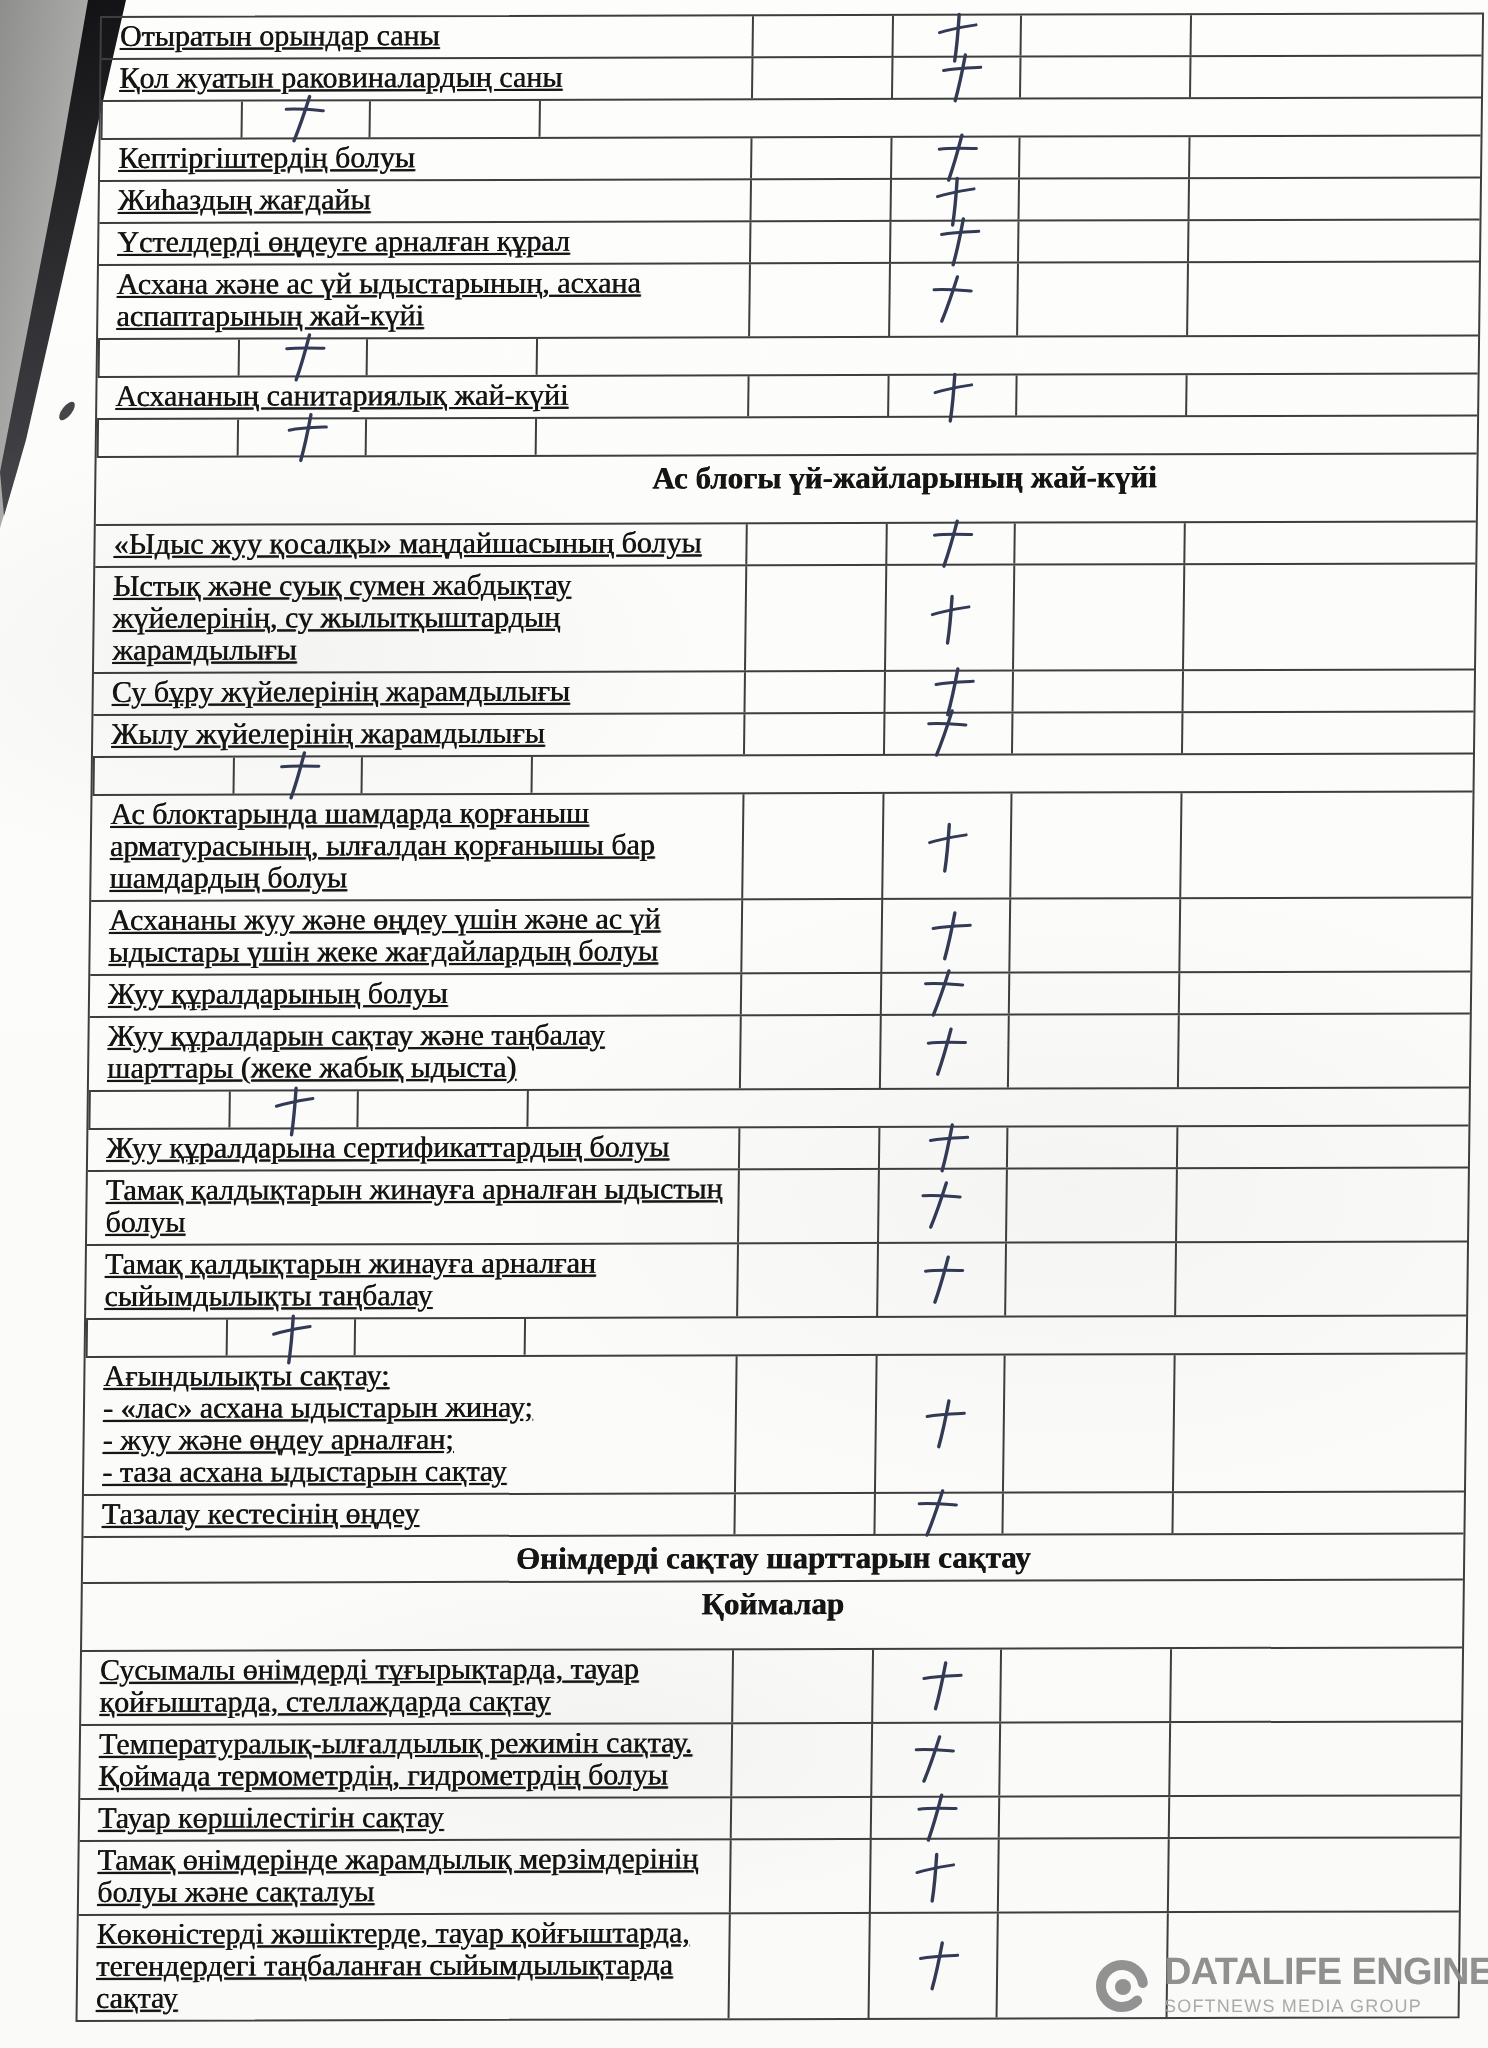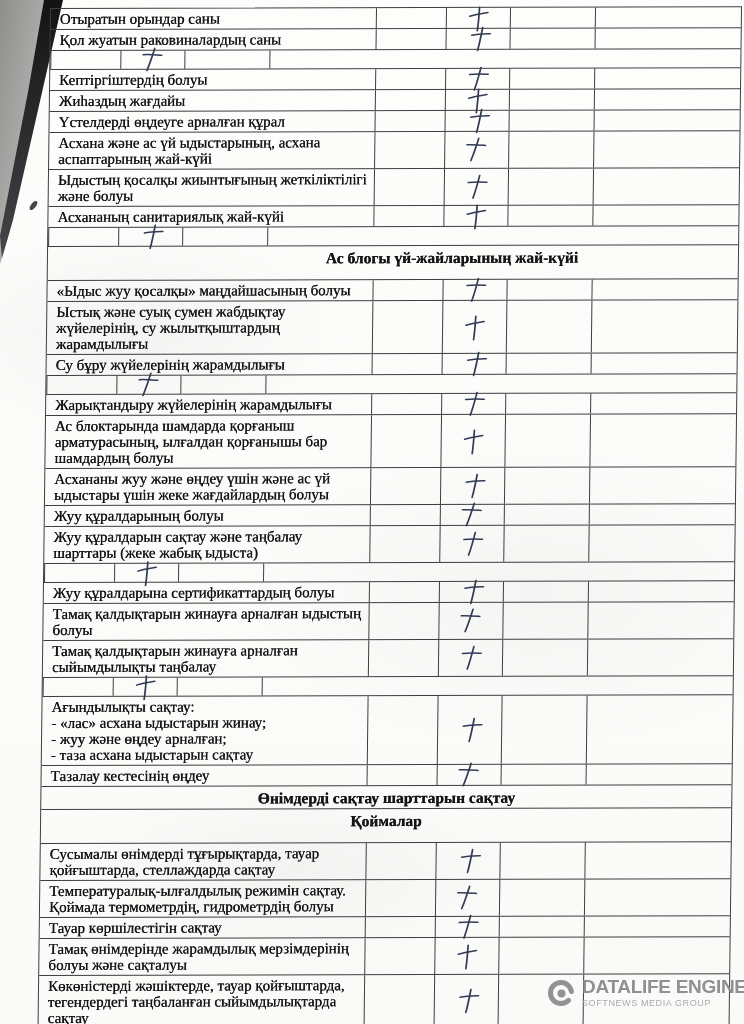--- a/index.html
+++ b/index.html
@@ -39,21 +39,21 @@
     transform-origin:0 0;
   }
   .tr{display:flex;border-bottom:1.5px solid #3e3e3e;background:transparent;}
   .tr:last-child{border-bottom:none;}
   .td{
     box-sizing:border-box;
     font-size:15px;line-height:16px;color:#151515;
     text-shadow:0.3px 0 0 currentColor;
     padding:2px 6px 2px 9px;
   }
-  .td.label{width:325px;white-space:pre-line;}
+  .td.label{width:325px;white-space:pre-line;text-decoration:underline;}
   .c2,.c3,.c4,.c5{border-left:1.5px solid #3e3e3e;padding:0;}
   .c2{width:70px;}
   .c3{width:64px;display:flex;align-items:center;justify-content:center;overflow:visible;}
   .c4{width:85px;}
   .c5{flex:1;}
   .tr.section .td{
     flex:1;text-align:center;font-weight:bold;font-size:15.5px;
     padding:4px 0 13px;
   }
   .tr.section.tight .td{padding-bottom:2px;}
@@ -167,21 +167,20 @@
       <div class="td c3">
         <svg class="check" width="24" height="26" viewBox="0 0 24 26">
           <path d="M13.5 1.5 C12.6 8 11 18 9.5 24.5" fill="none" stroke="#323a55" stroke-width="1.7" stroke-linecap="round"></path>
           <path d="M3 9.6 C9 8.2 16 7.8 21.5 7.4" fill="none" stroke="#323a55" stroke-width="1.5" stroke-linecap="round"></path>
         </svg>
       </div>
       <div class="td c4"></div>
       <div class="td c5"></div>
     </div>
     <div class="tr">
-      <div class="td label">Ыдыстың қосалқы жиынтығының жеткіліктілігі және болуы</div>
       <div class="td c2"></div>
       <div class="td c3">
         <svg class="check" width="24" height="26" viewBox="0 0 24 26">
           <path d="M13.5 1.5 C12.6 8 11 18 9.5 24.5" fill="none" stroke="#323a55" stroke-width="1.7" stroke-linecap="round"></path>
           <path d="M3 9.6 C9 8.2 16 7.8 21.5 7.4" fill="none" stroke="#323a55" stroke-width="1.5" stroke-linecap="round"></path>
         </svg>
       </div>
       <div class="td c4"></div>
       <div class="td c5"></div>
     </div>
@@ -241,32 +240,32 @@
       <div class="td c3">
         <svg class="check" width="24" height="26" viewBox="0 0 24 26">
           <path d="M13.5 1.5 C12.6 8 11 18 9.5 24.5" fill="none" stroke="#323a55" stroke-width="1.7" stroke-linecap="round"></path>
           <path d="M3 9.6 C9 8.2 16 7.8 21.5 7.4" fill="none" stroke="#323a55" stroke-width="1.5" stroke-linecap="round"></path>
         </svg>
       </div>
       <div class="td c4"></div>
       <div class="td c5"></div>
     </div>
     <div class="tr">
-      <div class="td c2"></div>
-      <div class="td c3">
-        <svg class="check" width="24" height="26" viewBox="0 0 24 26">
-          <path d="M13.5 1.5 C12.6 8 11 18 9.5 24.5" fill="none" stroke="#323a55" stroke-width="1.7" stroke-linecap="round"></path>
-          <path d="M3 9.6 C9 8.2 16 7.8 21.5 7.4" fill="none" stroke="#323a55" stroke-width="1.5" stroke-linecap="round"></path>
-        </svg>
-      </div>
-      <div class="td c4"></div>
-      <div class="td c5"></div>
-    </div>
-    <div class="tr">
-      <div class="td label">Жарықтандыру жүйелерінің жарамдылығы</div>
+      <div class="td label">Жылу жүйелерінің жарамдылығы</div>
+      <div class="td c2"></div>
+      <div class="td c3">
+        <svg class="check" width="24" height="26" viewBox="0 0 24 26">
+          <path d="M13.5 1.5 C12.6 8 11 18 9.5 24.5" fill="none" stroke="#323a55" stroke-width="1.7" stroke-linecap="round"></path>
+          <path d="M3 9.6 C9 8.2 16 7.8 21.5 7.4" fill="none" stroke="#323a55" stroke-width="1.5" stroke-linecap="round"></path>
+        </svg>
+      </div>
+      <div class="td c4"></div>
+      <div class="td c5"></div>
+    </div>
+    <div class="tr">
       <div class="td c2"></div>
       <div class="td c3">
         <svg class="check" width="24" height="26" viewBox="0 0 24 26">
           <path d="M13.5 1.5 C12.6 8 11 18 9.5 24.5" fill="none" stroke="#323a55" stroke-width="1.7" stroke-linecap="round"></path>
           <path d="M3 9.6 C9 8.2 16 7.8 21.5 7.4" fill="none" stroke="#323a55" stroke-width="1.5" stroke-linecap="round"></path>
         </svg>
       </div>
       <div class="td c4"></div>
       <div class="td c5"></div>
     </div>

